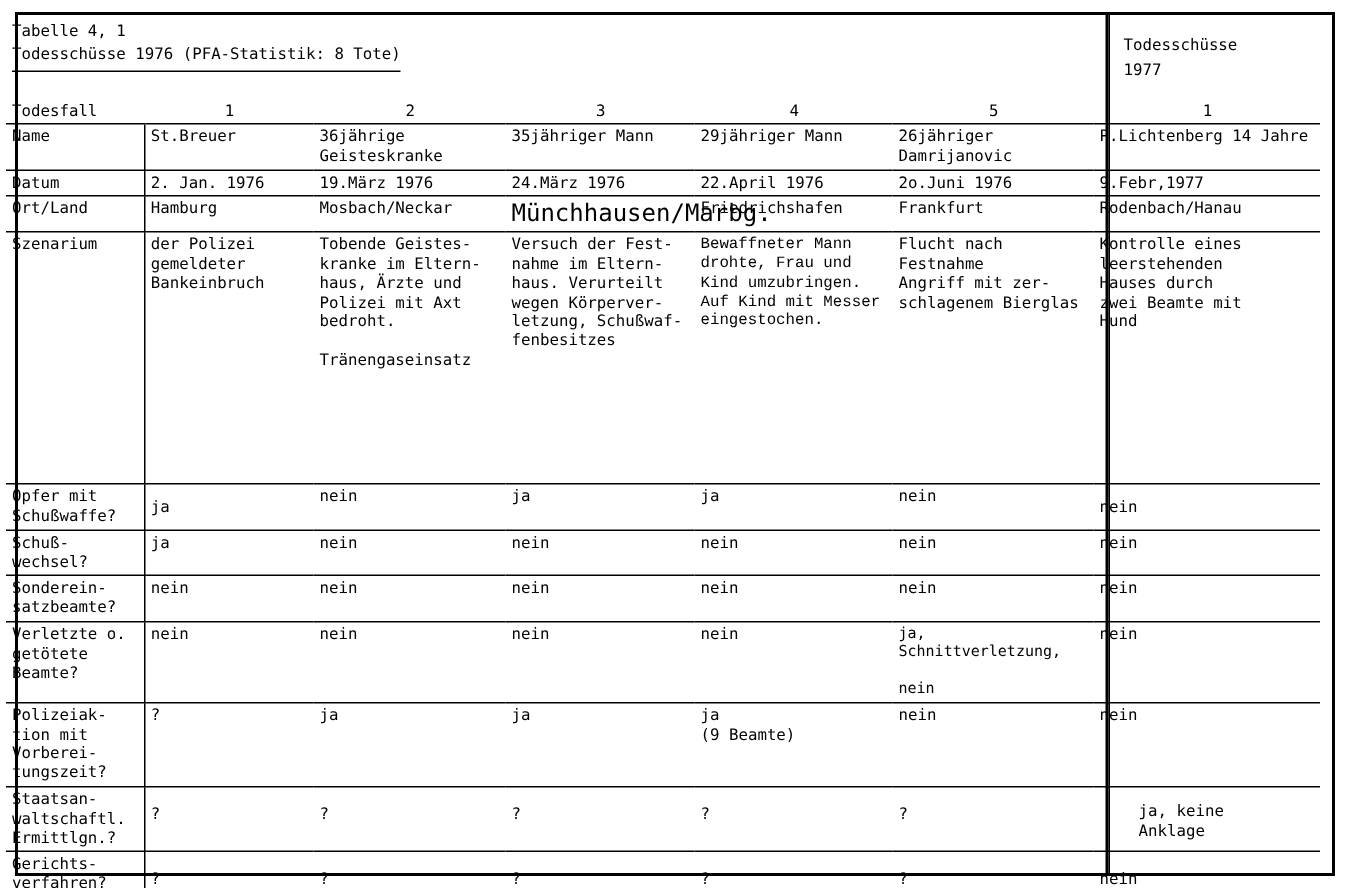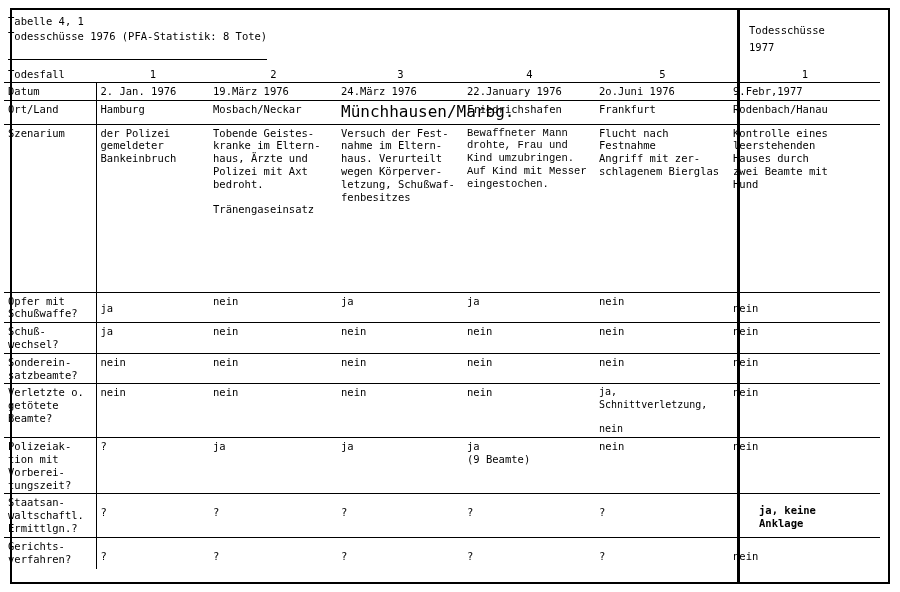--- a/index.html
+++ b/index.html
@@ -90,48 +90,62 @@
         <col class="c-4">
         <col class="c-5">
         <col class="c-6">
     </colgroup>
     <tbody>
 
       <tr>
         <td colspan="6" style="height:56px; padding-top:4px;">
           <div style="font-size:10.5px; line-height:1.45;">
             <div>Tabelle 4, 1</div>
-            <div style="border-bottom:1px solid #000; display:inline-block; padding-bottom:15px;text-align:right;">Todesschüsse 1976 (PFA-Statistik: 8 Tote)</div>
+            <div style="border-bottom:1px solid #000; display:inline-block; padding-bottom:3px;text-align:right;">Todesschüsse 1976 (PFA-Statistik: 8 Tote)</div>
           </div>
         </td>
         <td style="height:56px; padding-top:12px; padding-left:20px;">
           <div style="font-size:10.5px; line-height:1.6;">
             <div>Todesschüsse</div>
             <div>1977</div>
           </div>
         </td>
       </tr>
 
       <tr>
         <td class="bb">Todesfall</td>
         <td class="bb num">1</td>
         <td class="bb num">2</td>
         <td class="bb num">3</td>
         <td class="bb num">4</td>
         <td class="bb num">5</td>
         <td class="bb num">1</td>
       </tr>
 
+      <tr>
+        <td class="bb br tight">Name</td>
+        <td class="bb tight">St.Breuer</td>
+        <td class="bb tight">36jährige
+Geisteskranke</td>
+        <td class="bb tight">35jähriger
+Mann</td>
+        <td class="bb tight">29jähriger
+Mann</td>
+        <td class="bb tight">26jähriger
+Damrijanovic</td>
+        <td class="bb tight">P.Lichtenberg
+14 Jahre</td>
+      </tr>
 
       <tr>
         <td class="bb br">Datum</td>
         <td class="bb">2. Jan. 1976</td>
         <td class="bb">19.März 1976</td>
         <td class="bb">24.März 1976</td>
-        <td class="bb">22.January 1976</td>
+        <td class="bb">22.April 1976</td>
         <td class="bb">2o.Juni 1976</td>
         <td class="bb">9.Febr,1977</td>
       </tr>
 
       <tr>
         <td class="bb br">Ort/Land</td>
         <td class="bb">Hamburg</td>
         <td class="bb">Mosbach/Neckar</td>
         <td class="bb nowrap" style="font-size:16px;">Münchhausen/Marbg.</td>
         <td class="bb">Friedrichshafen</td>
@@ -235,21 +249,21 @@
 
       <tr>
         <td class="bb br tight" style="white-space:pre-line; height:42px;">Staatsan-
 waltschaftl.
 Ermittlgn.?</td>
         <td class="bb" style="padding-top:12px;">?</td>
         <td class="bb" style="padding-top:12px;">?</td>
         <td class="bb" style="padding-top:12px;">?</td>
         <td class="bb" style="padding-top:12px;">?</td>
         <td class="bb" style="padding-top:12px;">?</td>
-        <td class="bb tight" style="white-space:pre-line; padding-top:10px; padding-left:30px;font-weight:bold;">ja, keine
+        <td class="bb tight" style="white-space:pre-line; padding-top:10px; padding-left:30px;">ja, keine
 Anklage</td>
       </tr>
 
       <tr>
         <td class="br tight" style="white-space:pre-line; height:32px;">Gerichts-
 verfahren?</td>
         <td style="padding-top:12px;">?</td>
         <td style="padding-top:12px;">?</td>
         <td style="padding-top:12px;">?</td>
         <td style="padding-top:12px;">?</td>

